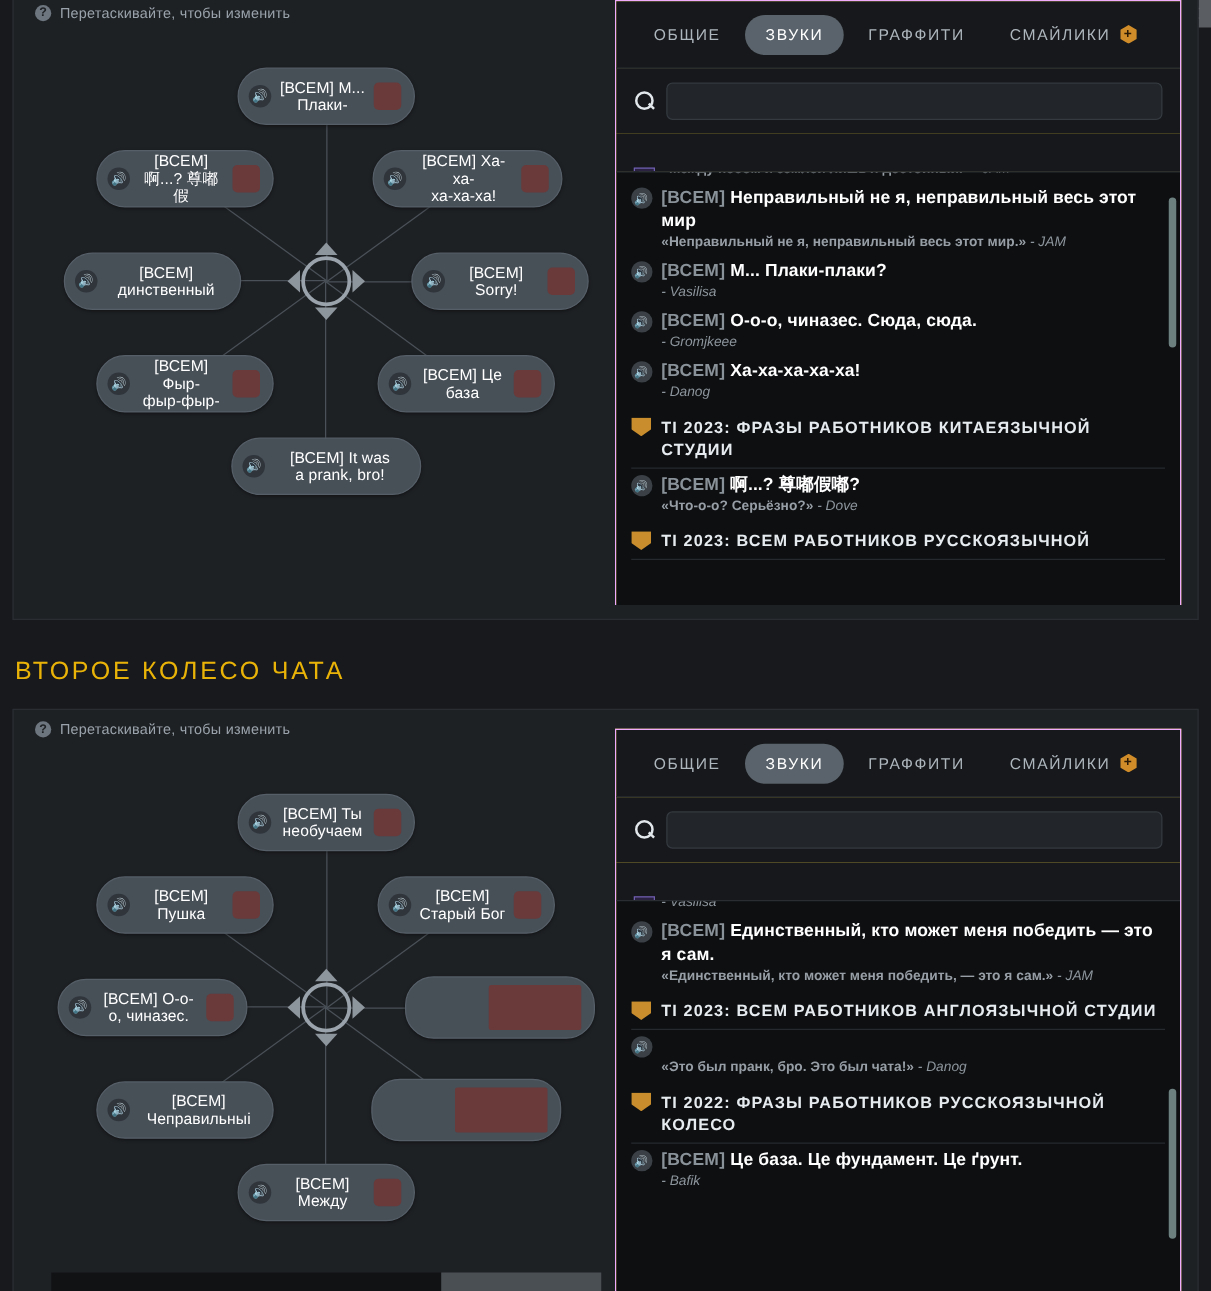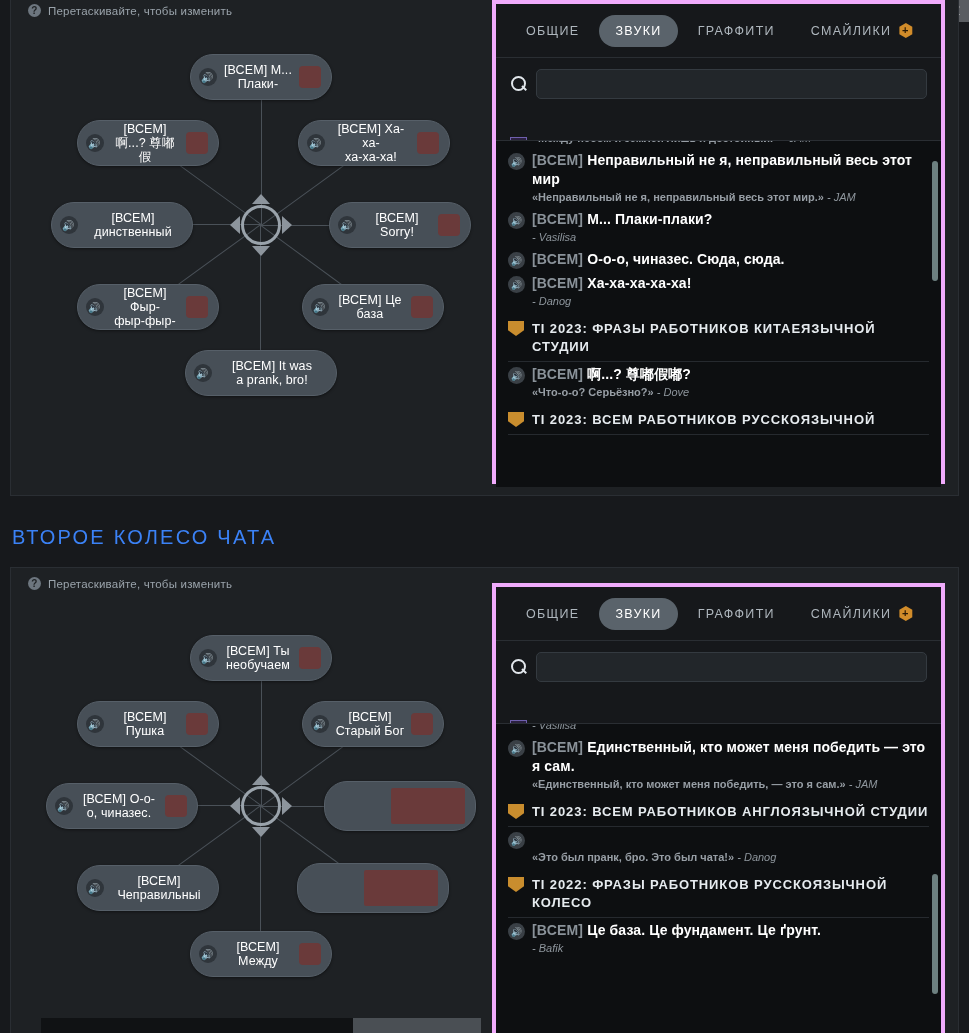--- a/index.html
+++ b/index.html
@@ -106,25 +106,25 @@
     letter-spacing: .2px;
   }
   .key-btn {
     flex: 0 0 128px; background: #4a4f54; color: #cfd5db;
     display: flex; align-items: center; justify-content: center; font-size: 13px;
   }
 
   
   .section-title {
     position: absolute; left: 12px; top: 526px;
-    color: #3b82f6; font-size: 20px; letter-spacing: 2.2px; font-weight: 300;
-  }
-
-  
-  .selector { position: absolute; background: #fde047; border: 4px solid #f0abfc; }
+    color: #eab308; font-size: 20px; letter-spacing: 2.2px; font-weight: 300;
+  }
+
+  
+  .selector { position: absolute; background: #fde047; border: 1px solid #f0abfc; }
   .selector.first-sel  { left: 492px; top: 0;   width: 453px; height: 484px; }
   .selector.second-sel { left: 492px; top: 583px; width: 453px; height: 450px; }
 
   .tabs {
     height: 54px; background: #16181b; border-bottom: 1px solid #2a2e33;
     display: flex; align-items: center; padding: 0 14px; gap: 4px;
   }
   .tab {
     padding: 0 16px; height: 32px; display: flex; align-items: center; gap: 7px;
     color: #aeb6bd; font-size: 12.5px; letter-spacing: 1.3px; border-radius: 16px;
@@ -394,20 +394,21 @@
               <span class="spk-ic">🔊</span>
               <span class="phrase"><span class="all-tag">[ВСЕМ]</span> <span class="ptext">М... Плаки-плаки?</span></span>
             </div>
             <div class="sub"><span class="quote"></span> <span class="author">- Vasilisa</span></div>
           </div>
           <div class="entry">
             <div class="line1">
               <span class="spk-ic">🔊</span>
               <span class="phrase"><span class="all-tag">[ВСЕМ]</span> <span class="ptext">О-о-о, чиназес. Сюда, сюда.</span></span>
             </div>
+            <div class="sub"><span class="quote"></span> <span class="author">- Gromjkeee</span></div>
           </div>
           <div class="entry">
             <div class="line1">
               <span class="spk-ic">🔊</span>
               <span class="phrase"><span class="all-tag">[ВСЕМ]</span> <span class="ptext">Ха-ха-ха-ха-ха!</span></span>
             </div>
             <div class="sub"><span class="quote"></span> <span class="author">- Danog</span></div>
           </div>
           <div class="cat">
             <span class="shield"></span>

